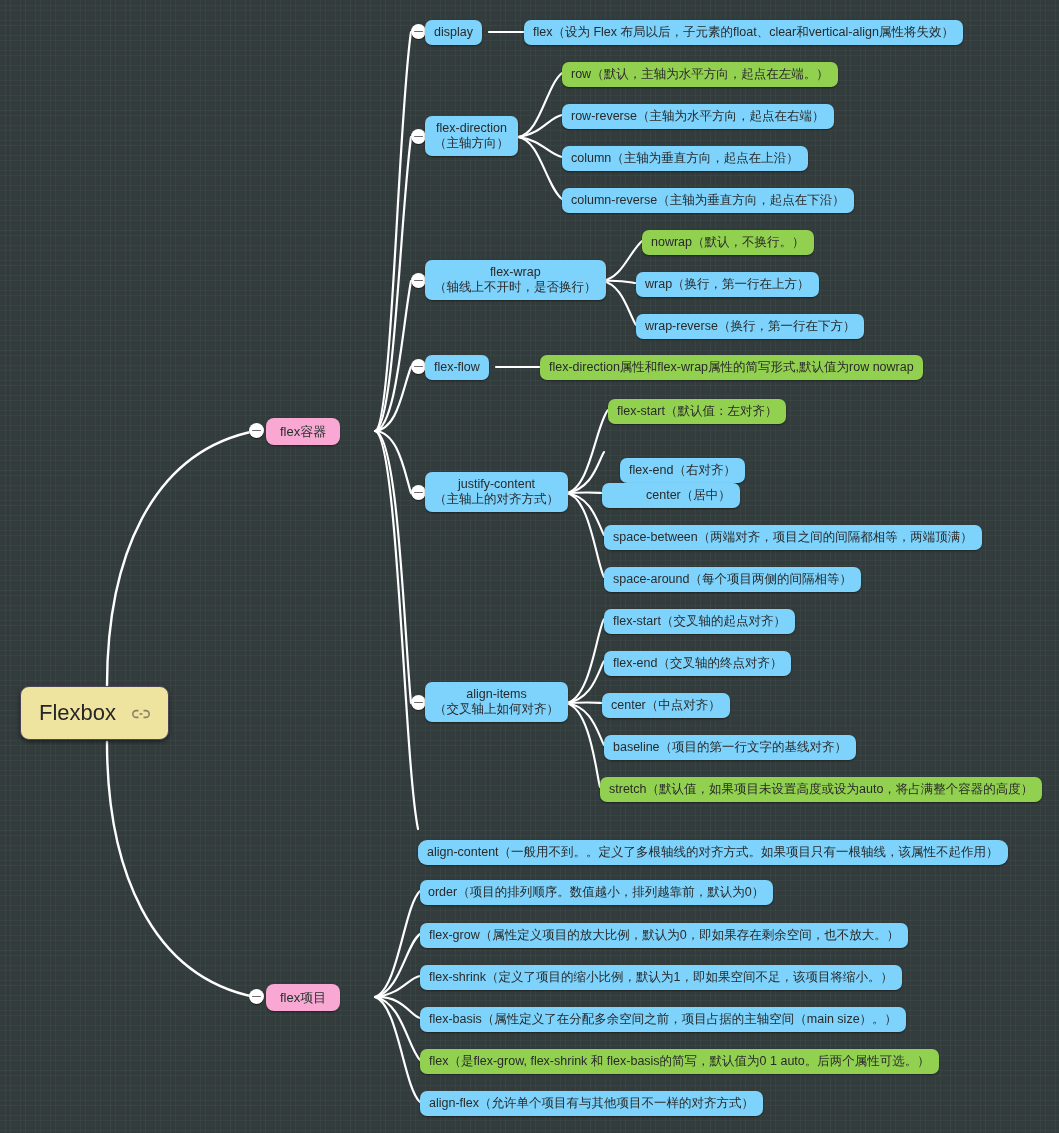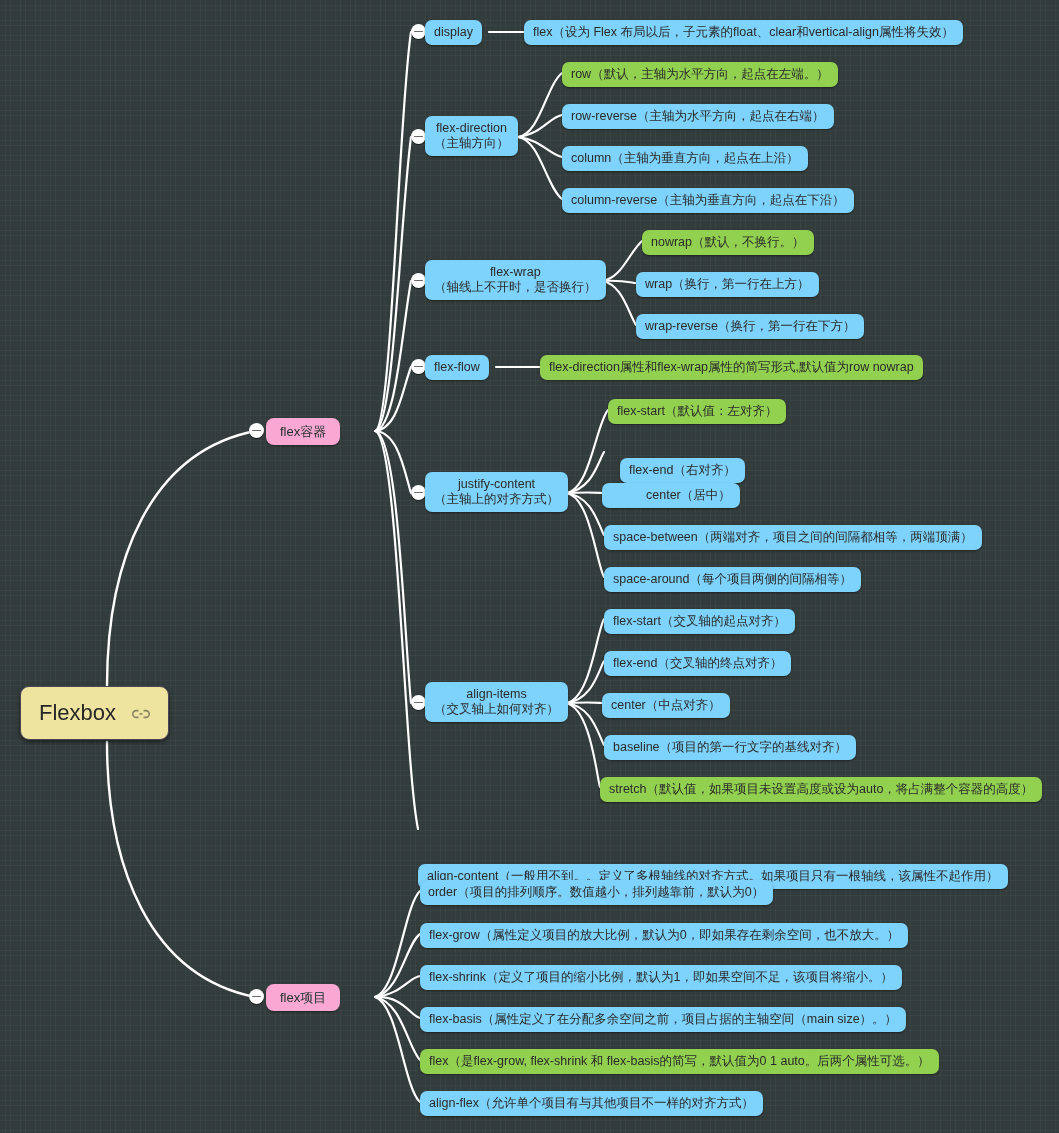--- a/index.html
+++ b/index.html
@@ -236,21 +236,21 @@
 <div class="node" style="left:602px;top:693px;">
   <span>center（中点对齐）</span>
 </div>
 <div class="node" style="left:604px;top:735px;">
   <span>baseline（项目的第一行文字的基线对齐）</span>
 </div>
 <div class="node hl" style="left:600px;top:777px;">
   <span>stretch（默认值，如果项目未设置高度或设为auto，将占满整个容器的高度）</span>
 </div>
 
-<div class="node" style="left:418px;top:864px;">
+<div class="node" style="left:418px;top:840px;border-radius:9px;">
   <span>align-content（一般用不到。。定义了多根轴线的对齐方式。如果项目只有一根轴线，该属性不起作用）</span>
 </div>
 
 <div class="node" style="left:420px;top:880px;padding-left:8px;">
   <span>order（项目的排列顺序。数值越小，排列越靠前，默认为0）</span>
 </div>
 <div class="node" style="left:420px;top:923px;">
   <span>flex-grow（属性定义项目的放大比例，默认为0，即如果存在剩余空间，也不放大。）</span>
 </div>
 <div class="node" style="left:420px;top:965px;">

